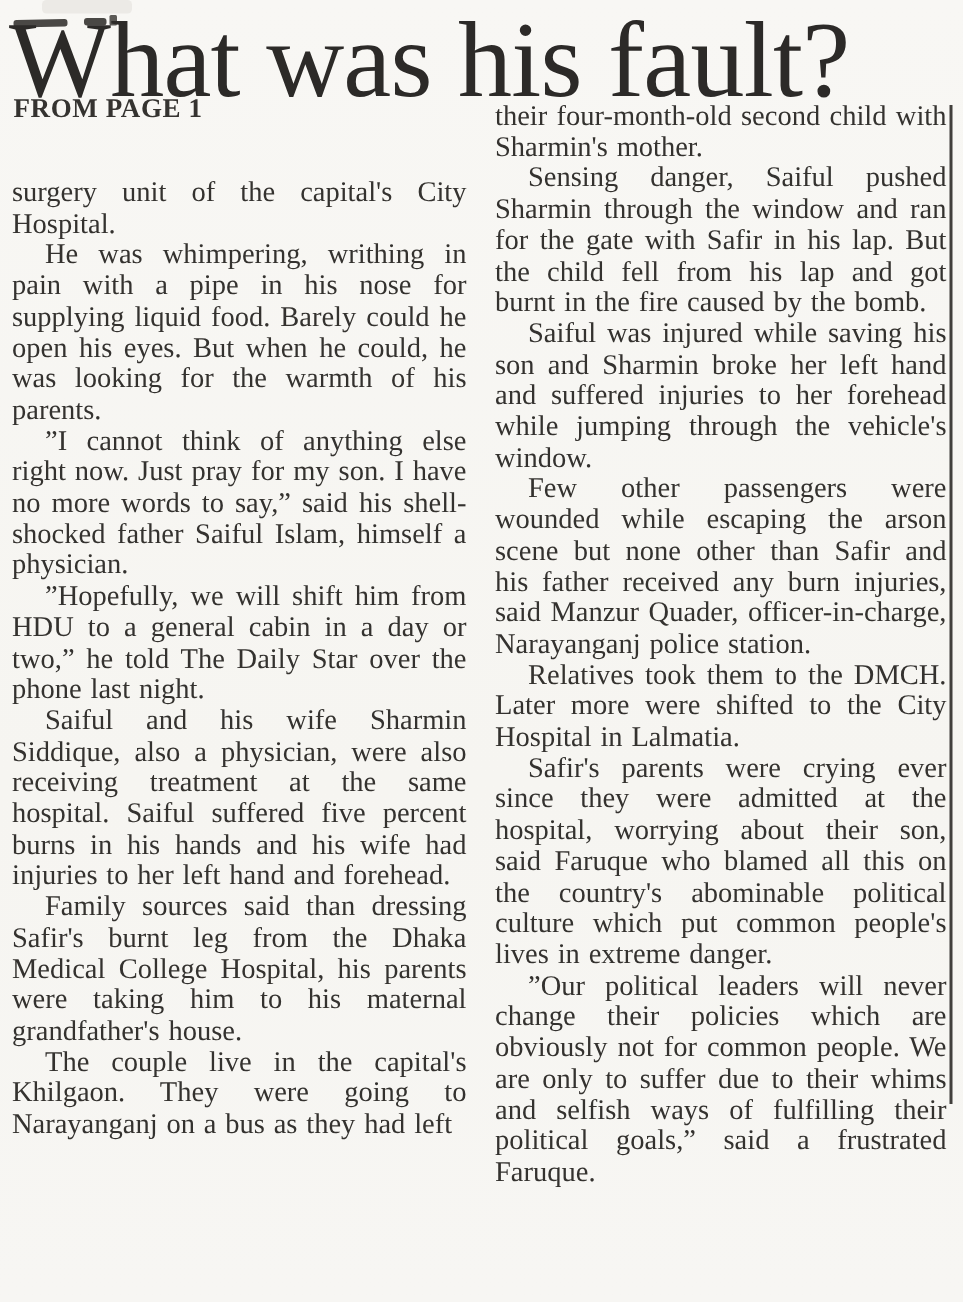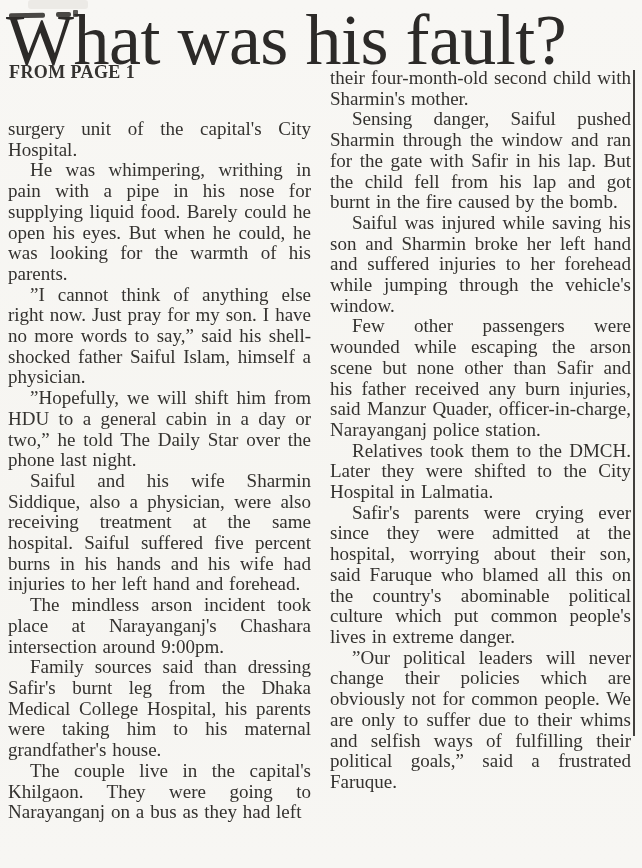--- a/index.html
+++ b/index.html
@@ -75,30 +75,29 @@
   <h1 class="headline">What was his fault?</h1>
 
   <div class="kicker">FROM PAGE 1</div>
 
   <div class="col col-left">
     <p class="no-indent">surgery unit of the capital's City Hospital.</p>
     <p>He was whimpering, writhing in pain with a pipe in his nose for supplying liquid food. Barely could he open his eyes. But when he could, he was looking for the warmth of his parents.</p>
     <p>”I cannot think of anything else right now. Just pray for my son. I have no more words to say,” said his shell-shocked father Saiful Islam, himself a physician.</p>
     <p>”Hopefully, we will shift him from HDU to a general cabin in a day or two,” he told The Daily Star over the phone last night.</p>
     <p>Saiful and his wife Sharmin Siddique, also a physician, were also receiving treatment at the same hospital. Saiful suffered five percent burns in his hands and his wife had injuries to her left hand and forehead.</p>
-    <p>The mindless arson incident took place at Narayanganj's Chashara intersection around 9:00pm.</p>
     <p>Family sources said than dressing Safir's burnt leg from the Dhaka Medical College Hospital, his parents were taking him to his maternal grandfather's house.</p>
     <p>The couple live in the capital's Khilgaon. They were going to Narayanganj on a bus as they had left</p>
   </div>
 
   <div class="col col-right">
     <p class="no-indent">their four-month-old second child with Sharmin's mother.</p>
     <p>Sensing danger, Saiful pushed Sharmin through the window and ran for the gate with Safir in his lap. But the child fell from his lap and got burnt in the fire caused by the bomb.</p>
     <p>Saiful was injured while saving his son and Sharmin broke her left hand and suffered injuries to her forehead while jumping through the vehicle's window.</p>
     <p>Few other passengers were wounded while escaping the arson scene but none other than Safir and his father received any burn injuries, said Manzur Quader, officer-in-charge, Narayanganj police station.</p>
-    <p>Relatives took them to the DMCH. Later they were shifted to the City Hospital in Lalmatia.</p>
+    <p>Relatives took them to the DMCH. Later more were shifted to the City Hospital in Lalmatia.</p>
     <p>Safir's parents were crying ever since they were admitted at the hospital, worrying about their son, said Faruque who blamed all this on the country's abominable political culture which put common people's lives in extreme danger.</p>
     <p>”Our political leaders will never change their policies which are obviously not for common people. We are only to suffer due to their whims and selfish ways of fulfilling their political goals,” said a frustrated Faruque.</p>
   </div>
 
   <div class="column-rule"></div>
 
 </div>
 
 </body></html>

